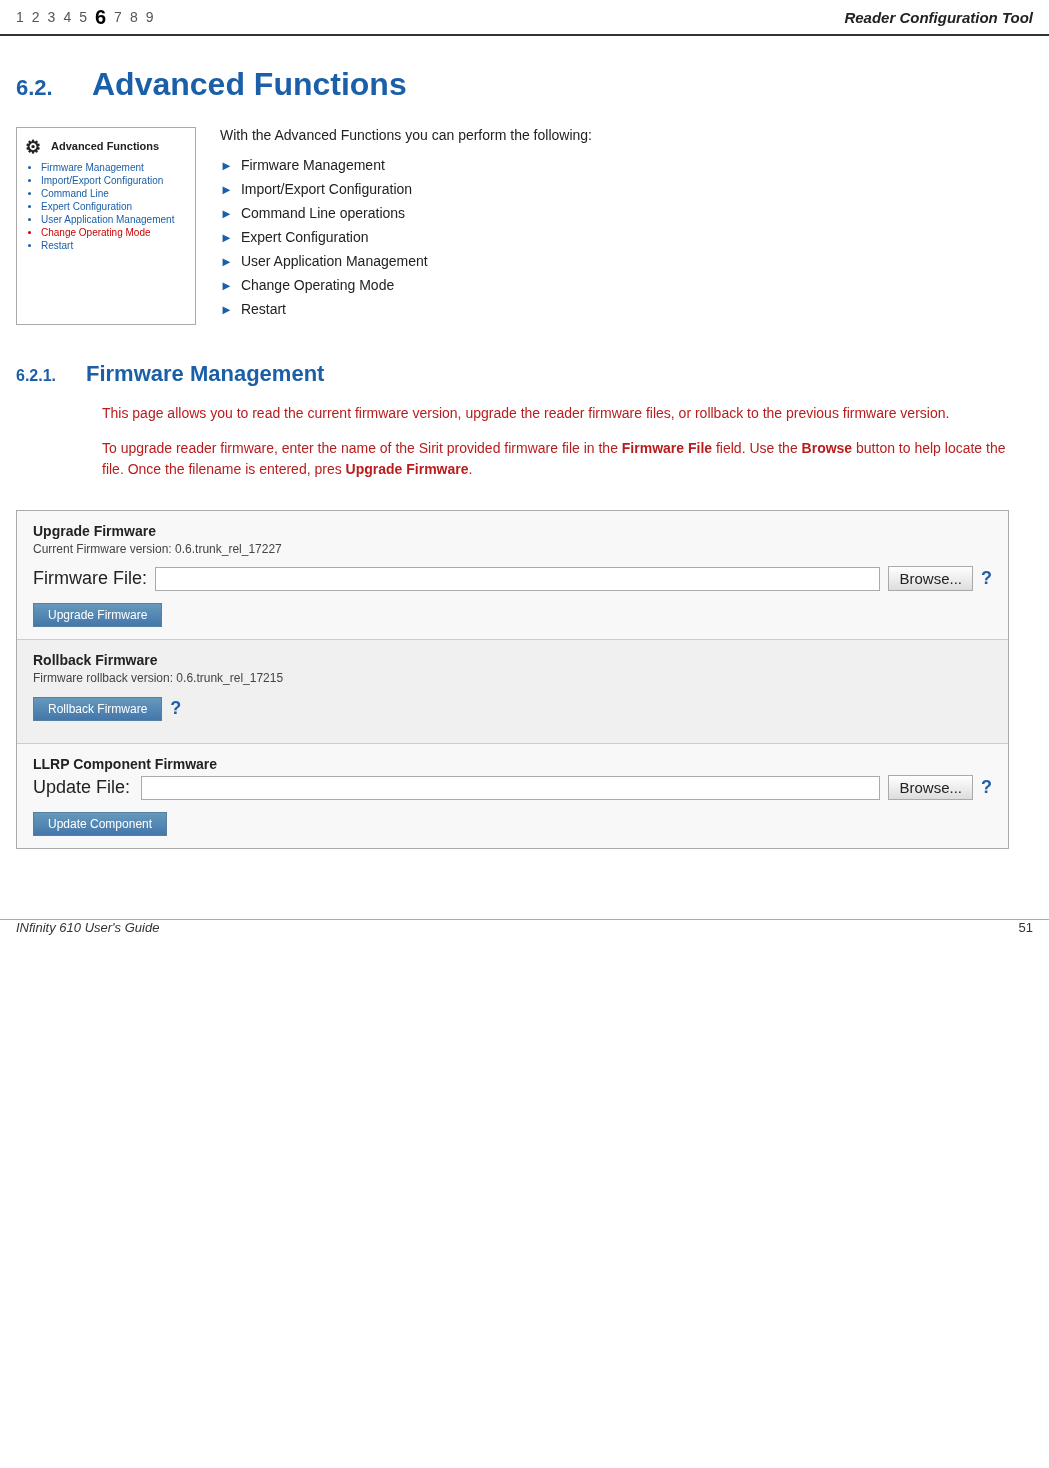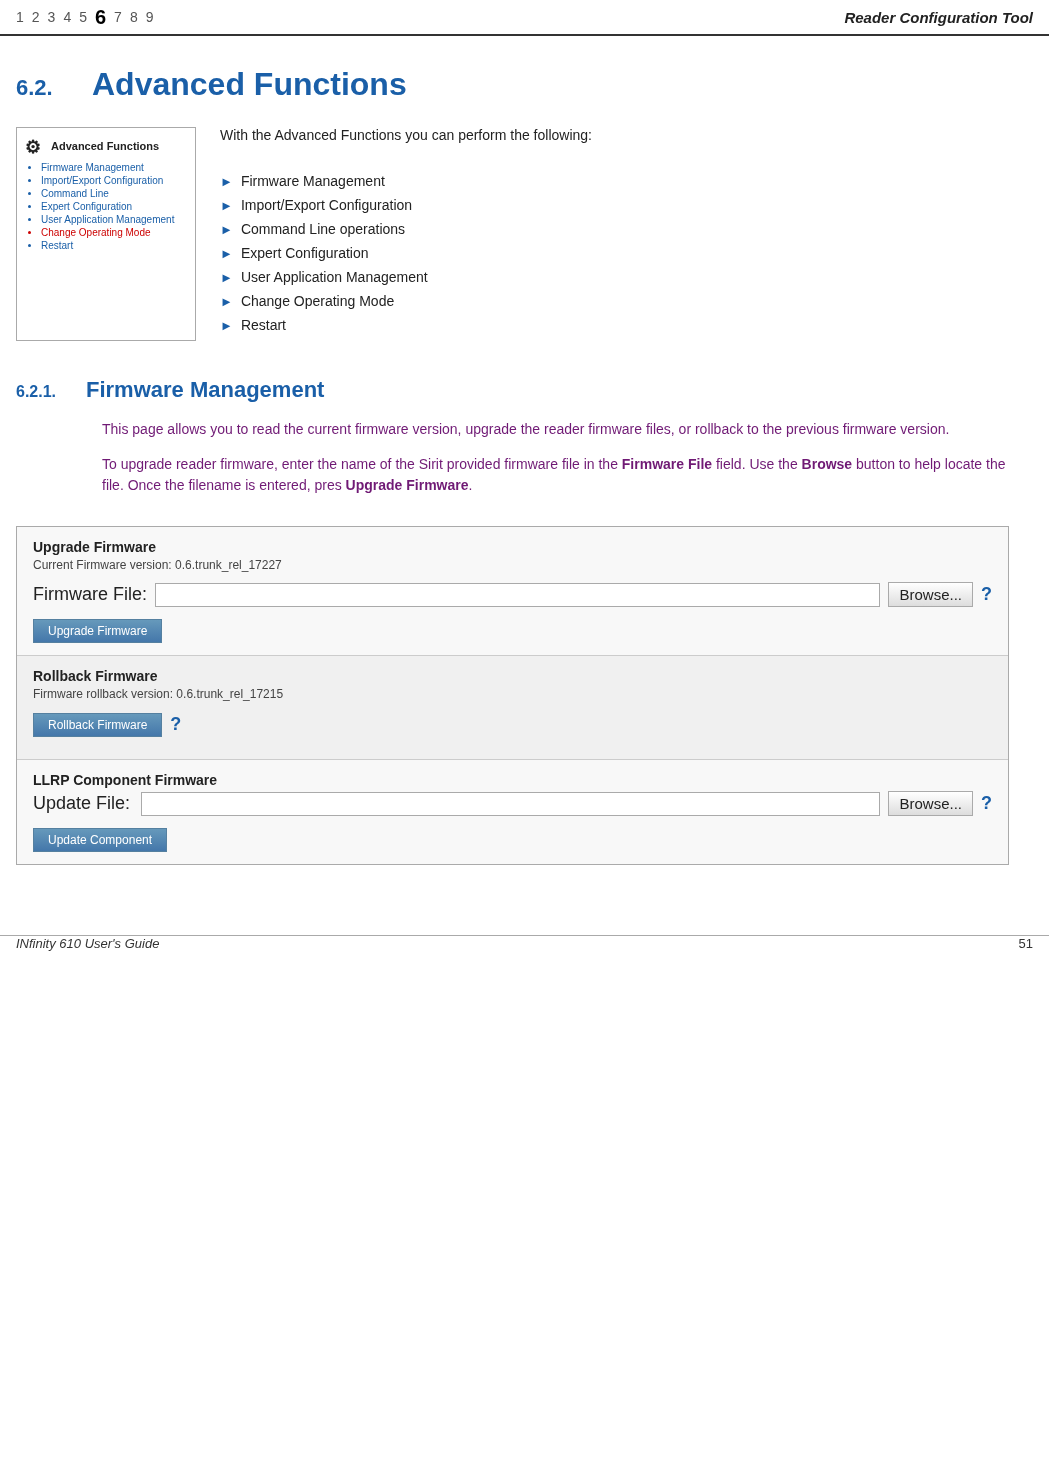--- a/index.html
+++ b/index.html
@@ -149,21 +149,21 @@
       font-size: 22px;
       font-weight: bold;
       color: #1a5fa8;
     }
 
     .body-text {
       margin-left: 86px;
       margin-bottom: 14px;
       font-size: 14px;
       line-height: 1.5;
-      color: #701a75;
+      color: #b91c1c;
     }
 
     
     .firmware-ui-box {
       border: 1px solid #aaa;
       margin: 20px 0 0 0;
       background: #f8f8f8;
       padding: 0;
     }
 
@@ -291,21 +291,21 @@
         <li>Import/Export Configuration</li>
         <li>Command Line</li>
         <li>Expert Configuration</li>
         <li>User Application Management</li>
         <li class="highlight" style="color:#cc0000;">Change Operating Mode</li>
         <li>Restart</li>
       </ul>
     </div>
 
     <div>
-      <p style="margin-bottom:30px;font-size:14px;">With the Advanced Functions you can perform the following:</p>
+      <p style="margin-bottom:14px;font-size:14px;">With the Advanced Functions you can perform the following:</p>
       <ul class="feature-list">
         <li>
           <span class="arrow-bullet">►</span>
           <span>Firmware Management</span>
         </li>
         <li>
           <span class="arrow-bullet">►</span>
           <span>Import/Export Configuration</span>
         </li>
         <li>

